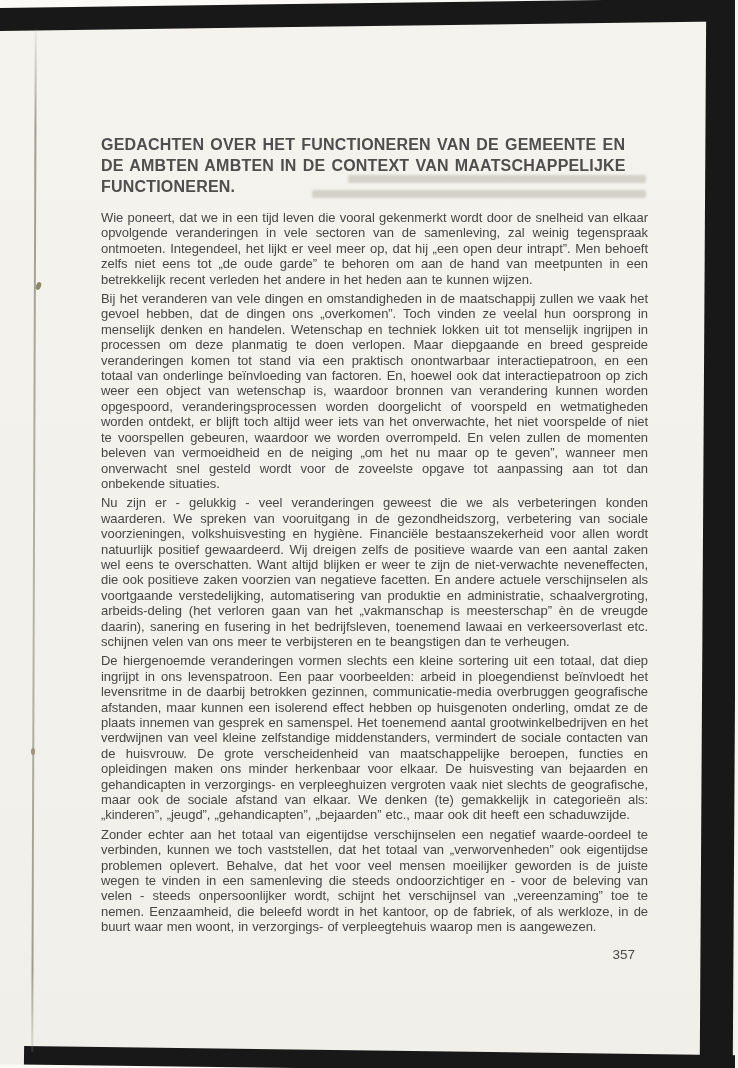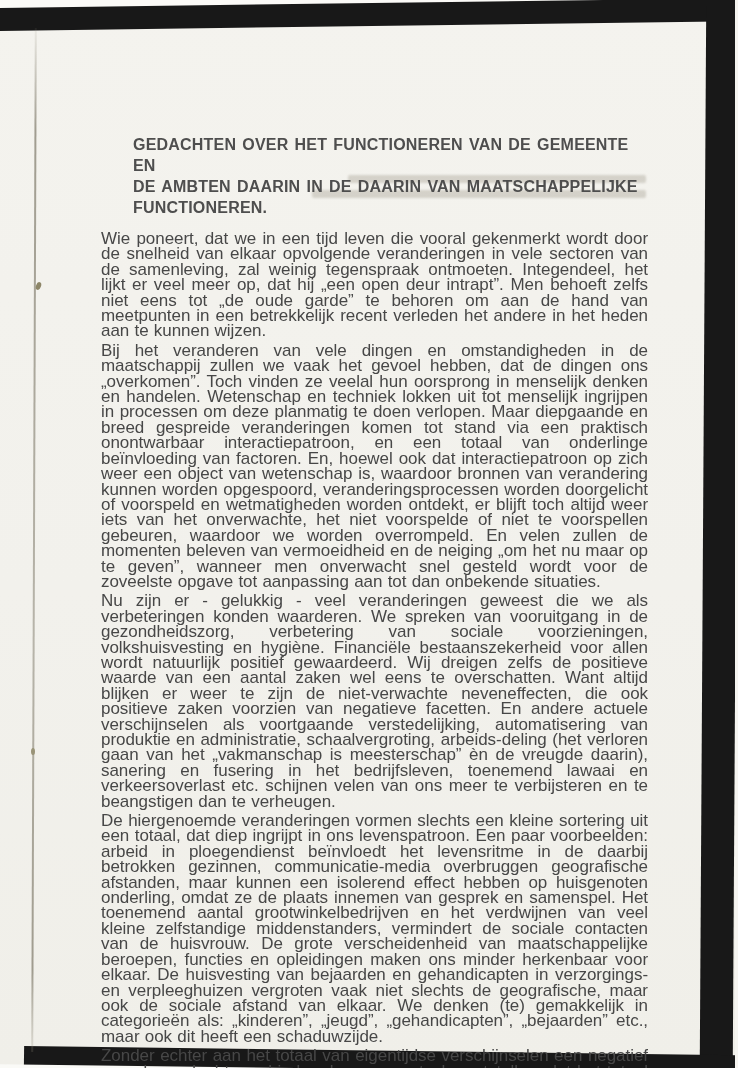--- a/index.html
+++ b/index.html
@@ -29,23 +29,23 @@
   .ghost { position:absolute; background:rgba(152,147,132,0.34); filter:blur(1.2px); border-radius:2px; }
   .ghost-1 { left:348px; top:175px; width:298px; height:8px; }
   .ghost-2 { left:312px; top:190px; width:334px; height:8px; }
 
   
   .column { position:absolute; left:101px; top:134px; width:547px; }
   .title {
     margin:0 0 13px 0; font-size:16px; line-height:21px; font-weight:700;
     color:#4e4e4e; letter-spacing:0.2px; word-spacing:1.5px;
   }
-  .title span { display:block;margin-left:32px; }
+  .title span { display:block; }
   .body-par {
-    margin:0 0 4px 0; font-size:17px; line-height:15.4px; color:#474747;
+    margin:0 0 4px 0; font-size:13px; line-height:15.4px; color:#474747;
     text-align:justify; letter-spacing:-0.05px; word-spacing:0.6px;
   }
   .pagenum {
     margin-top:12px; padding-right:13px; text-align:right;
     font-size:13.5px; color:#4a4a4a;
   }
 </style>
 </head>
 <body>
 
@@ -58,22 +58,23 @@
   <div class="right-sliver"></div>
   <div class="crease"></div>
   <div class="speck speck-1"></div>
   <div class="speck speck-2"></div>
   <div class="ghost ghost-1"></div>
   <div class="ghost ghost-2"></div>
 
   <div class="column">
     <h1 class="title">
       <span>GEDACHTEN OVER HET FUNCTIONEREN VAN DE GEMEENTE EN</span>
-      <span>DE AMBTEN DAARIN IN DE DAARIN VAN MAATSCHAPPELIJKE</span>
+      <span>DE AMBTEN AMBTEN IN DE CONTEXT VAN MAATSCHAPPELIJKE</span>
       <span>FUNCTIONEREN.</span>
     </h1>
     <p class="body-par">Wie poneert, dat we in een tijd leven die vooral gekenmerkt wordt door de snelheid van elkaar opvolgende veranderingen in vele sectoren van de samenleving, zal weinig tegenspraak ontmoeten. Integendeel, het lijkt er veel meer op, dat hij „een open deur intrapt”. Men behoeft zelfs niet eens tot „de oude garde” te behoren om aan de hand van meetpunten in een betrekkelijk recent verleden het andere in het heden aan te kunnen wijzen.</p>
     <p class="body-par">Bij het veranderen van vele dingen en omstandigheden in de maatschappij zullen we vaak het gevoel hebben, dat de dingen ons „overkomen”. Toch vinden ze veelal hun oorsprong in menselijk denken en handelen. Wetenschap en techniek lokken uit tot menselijk ingrijpen in processen om deze planmatig te doen verlopen. Maar diepgaande en breed gespreide veranderingen komen tot stand via een praktisch onontwarbaar interactiepatroon, en een totaal van onderlinge beïnvloeding van factoren. En, hoewel ook dat interactiepatroon op zich weer een object van wetenschap is, waardoor bronnen van verandering kunnen worden opgespoord, veranderingsprocessen worden doorgelicht of voorspeld en wetmatigheden worden ontdekt, er blijft toch altijd weer iets van het onverwachte, het niet voorspelde of niet te voorspellen gebeuren, waardoor we worden overrompeld. En velen zullen de momenten beleven van vermoeidheid en de neiging „om het nu maar op te geven”, wanneer men onverwacht snel gesteld wordt voor de zoveelste opgave tot aanpassing aan tot dan onbekende situaties.</p>
     <p class="body-par">Nu zijn er - gelukkig - veel veranderingen geweest die we als verbeteringen konden waarderen. We spreken van vooruitgang in de gezondheidszorg, verbetering van sociale voorzieningen, volkshuisvesting en hygiène. Financiële bestaanszekerheid voor allen wordt natuurlijk positief gewaardeerd. Wij dreigen zelfs de positieve waarde van een aantal zaken wel eens te overschatten. Want altijd blijken er weer te zijn de niet-verwachte neveneffecten, die ook positieve zaken voorzien van negatieve facetten. En andere actuele verschijnselen als voortgaande verstedelijking, automatisering van produktie en administratie, schaalvergroting, arbeids-deling (het verloren gaan van het „vakmanschap is meesterschap” èn de vreugde daarin), sanering en fusering in het bedrijfsleven, toenemend lawaai en verkeersoverlast etc. schijnen velen van ons meer te verbijsteren en te beangstigen dan te verheugen.</p>
     <p class="body-par">De hiergenoemde veranderingen vormen slechts een kleine sortering uit een totaal, dat diep ingrijpt in ons levenspatroon. Een paar voorbeelden: arbeid in ploegendienst beïnvloedt het levensritme in de daarbij betrokken gezinnen, communicatie-media overbruggen geografische afstanden, maar kunnen een isolerend effect hebben op huisgenoten onderling, omdat ze de plaats innemen van gesprek en samenspel. Het toenemend aantal grootwinkelbedrijven en het verdwijnen van veel kleine zelfstandige middenstanders, vermindert de sociale contacten van de huisvrouw. De grote verscheidenheid van maatschappelijke beroepen, functies en opleidingen maken ons minder herkenbaar voor elkaar. De huisvesting van bejaarden en gehandicapten in verzorgings- en verpleeghuizen vergroten vaak niet slechts de geografische, maar ook de sociale afstand van elkaar. We denken (te) gemakkelijk in categorieën als: „kinderen”, „jeugd”, „gehandicapten”, „bejaarden” etc., maar ook dit heeft een schaduwzijde.</p>
     <p class="body-par">Zonder echter aan het totaal van eigentijdse verschijnselen een negatief waarde-oordeel te verbinden, kunnen we toch vaststellen, dat het totaal van „verworvenheden” ook eigentijdse problemen oplevert. Behalve, dat het voor veel mensen moeilijker geworden is de juiste wegen te vinden in een samenleving die steeds ondoorzichtiger en - voor de beleving van velen - steeds onpersoonlijker wordt, schijnt het verschijnsel van „vereenzaming” toe te nemen. Eenzaamheid, die beleefd wordt in het kantoor, op de fabriek, of als werkloze, in de buurt waar men woont, in verzorgings- of verpleegtehuis waarop men is aangewezen.</p>
+    <div class="pagenum">357</div>
   </div>
 </div>
 
 </body></html>

